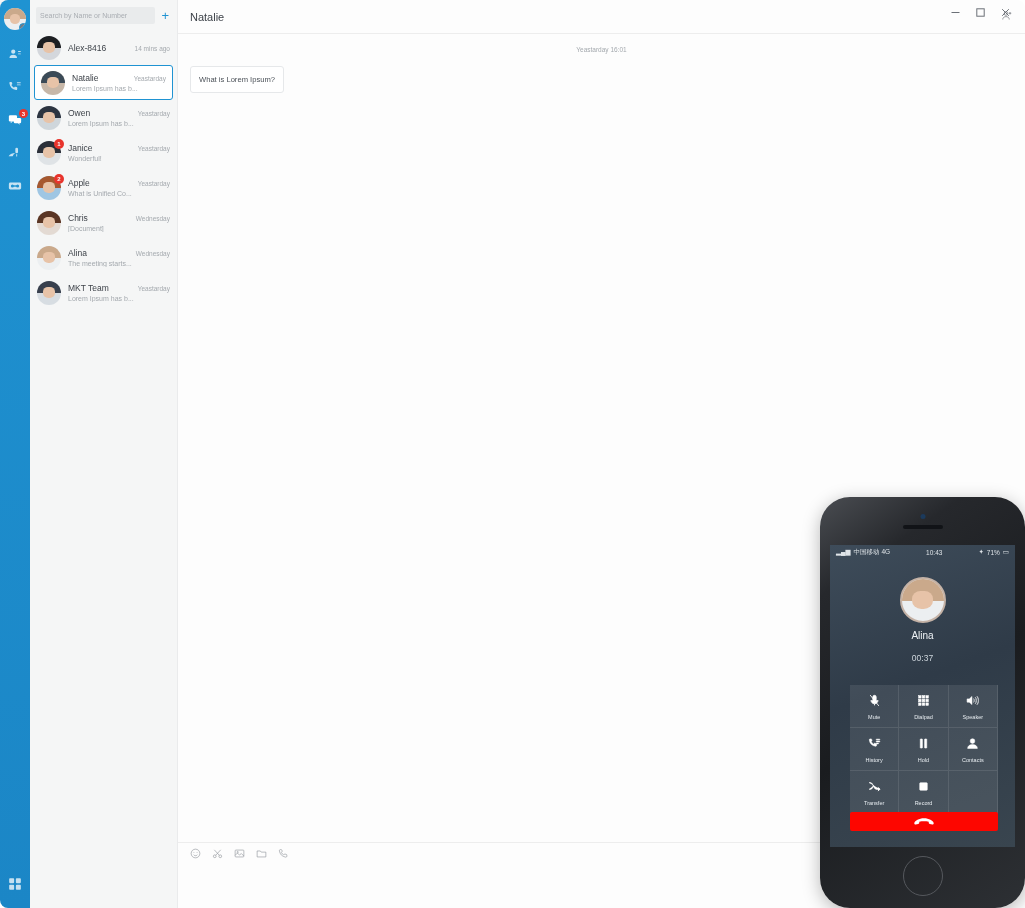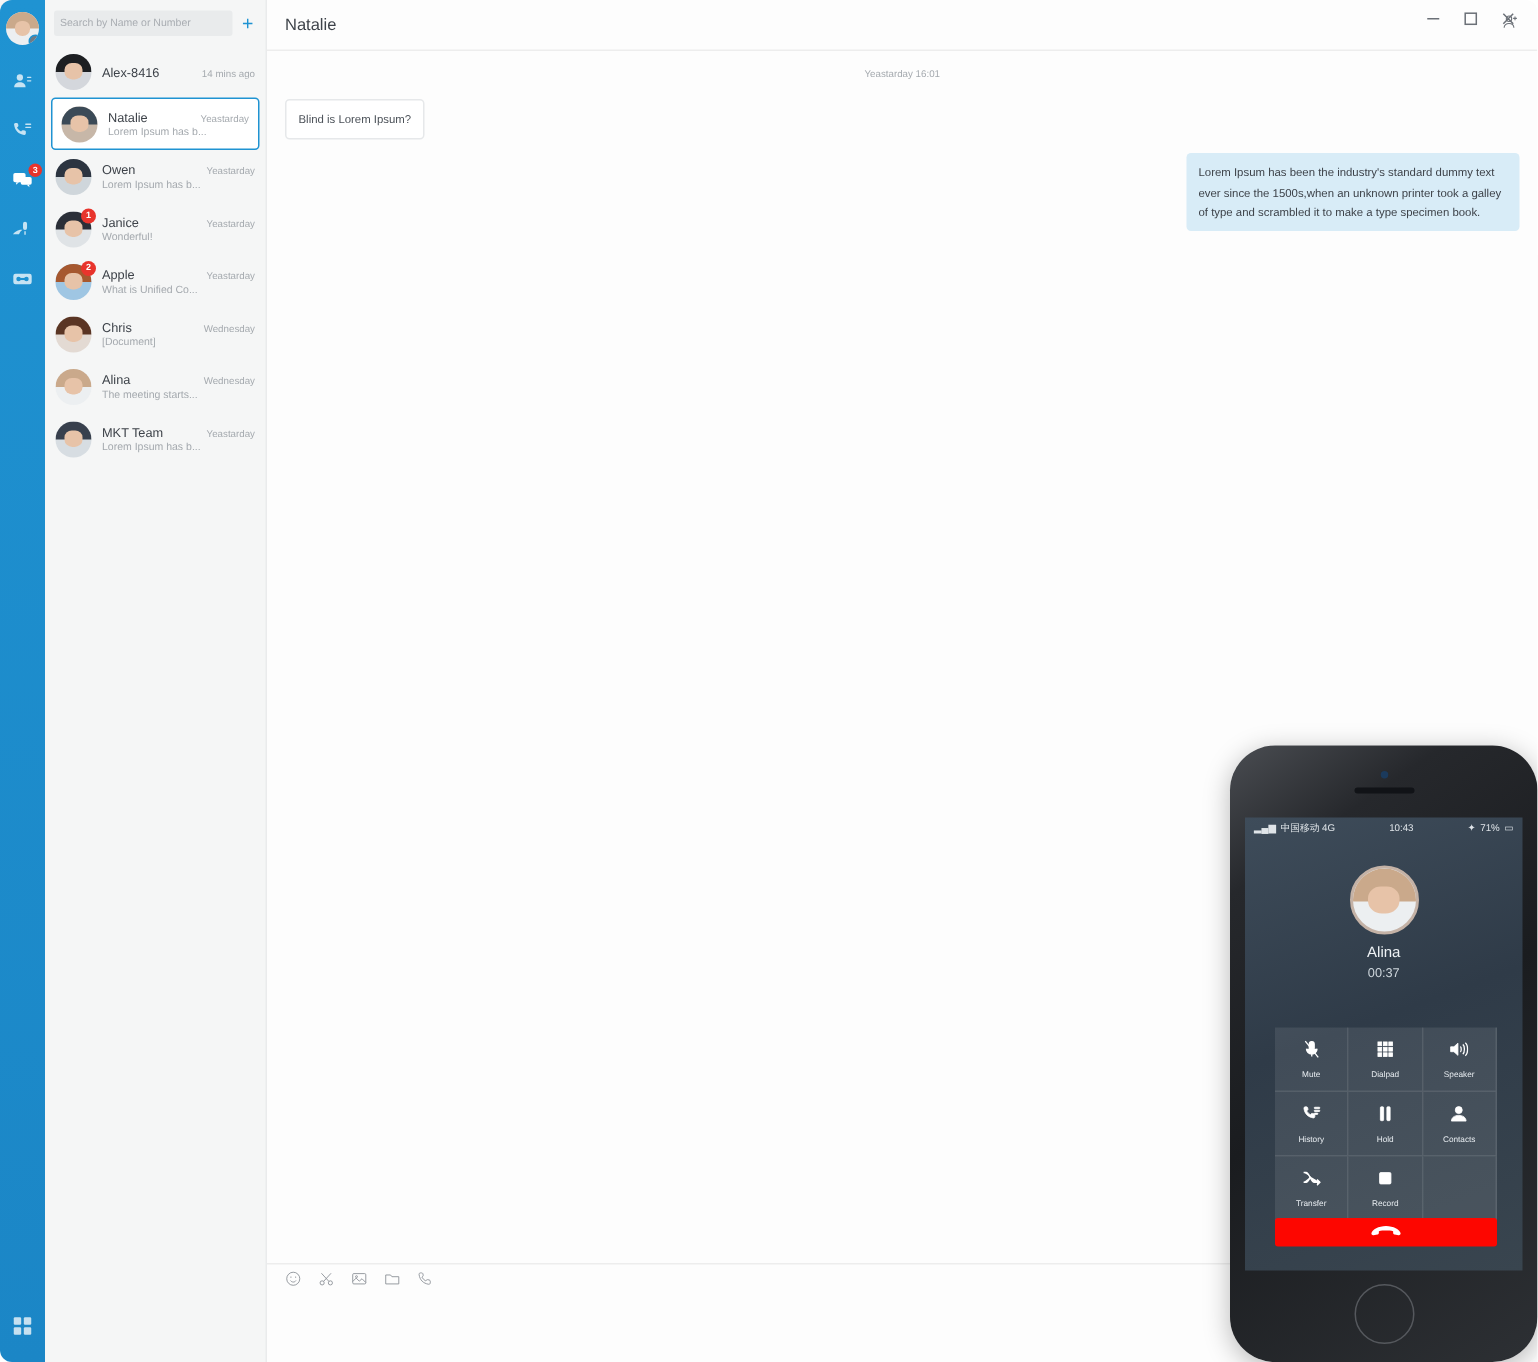--- a/index.html
+++ b/index.html
@@ -175,21 +175,21 @@
       width:40px; height:4px; border-radius:2px; background:#111317; }
   #phone .cam { position:absolute; left:50%; transform:translateX(-50%); top:17px;
       width:5px;height:5px;border-radius:50%;background:#1b3a5c; }
   #phone .home { position:absolute; left:50%; transform:translateX(-50%); bottom:12px;
       width:40px;height:40px;border-radius:50%;border:1.5px solid #55585d; }
   #ph-status { height:14px; display:flex; align-items:center; justify-content:space-between;
       padding:0 6px; font-size:6.5px; color:#dfe4e8; }
   #ph-status .l,#ph-status .r{display:flex;align-items:center;gap:3px;}
   #ph-avatar { width:46px;height:46px; margin:18px auto 0; border:2px solid #c4b2a6; }
   #ph-name { text-align:center;font-size:10px;color:#eef2f5;margin-top:7px; }
-  #ph-timer { text-align:center;font-size:8.5px;color:#cdd5db;margin-top:2px; }
+  #ph-timer { text-align:center;font-size:8.5px;color:#cdd5db;margin-top:12px; }
   #ph-grid { position:absolute; left:20px; top:140px; width:148px;
       display:grid; grid-template-columns:repeat(3,1fr); }
   #ph-grid .cell { height:43px; display:flex; flex-direction:column; align-items:center;
       justify-content:center; gap:3px; background:rgba(255,255,255,.09);
       border-right:1px solid rgba(255,255,255,.10); border-bottom:1px solid rgba(255,255,255,.10); }
   #ph-grid .cell.empty{background:rgba(255,255,255,.09);}
   #ph-grid .cell svg{width:13px;height:13px;fill:#fff;stroke:#fff;}
   #ph-grid .cell .lb{font-size:5.5px;color:#e7ecf0;}
   #ph-hangup { position:absolute; left:20px; bottom:16px; width:148px; height:19px;
       background:#fd0600; border-radius:2px; display:flex; align-items:center; justify-content:center; }
@@ -643,24 +643,21 @@
                 <circle cx="10" cy="7" r="3.6"></circle>
                 <path d="M3.5 19c0-3.6 2.8-5.8 6.5-5.8s6.5 2.2 6.5 5.8"></path>
                 <path d="M18 4v5M15.5 6.5h5"></path>
               </svg>
           </span>
         </div>
         <div id="thread-body">
           <div class="stamp">Yeastarday 16:01</div>
           <div id="msgs">
               <div class="bubrow">
-                <div class="bub in">Blind is Lorem Ipsum?</div>
-              </div>
-              <div class="bubrow">
-                <div class="bub out">Lorem Ipsum has been the industry's standard dummy text ever since the 1500s,when an unknown printer took a galley of type and scrambled it to make a type specimen book.</div>
+                <div class="bub in">What is Lorem Ipsum?</div>
               </div>
             </div>
         </div>
         <div id="thread-tools">
           <span>
             <svg viewBox="0 0 24 24">
                 <circle cx="12" cy="12" r="9.5"></circle>
                 <circle cx="8.6" cy="9.6" r="1" fill="#8b9096" stroke="none"></circle>
                 <circle cx="15.4" cy="9.6" r="1" fill="#8b9096" stroke="none"></circle>
                 <path d="M8 14.6c1.1 1.5 2.4 2.2 4 2.2s2.9-.7 4-2.2"></path>

